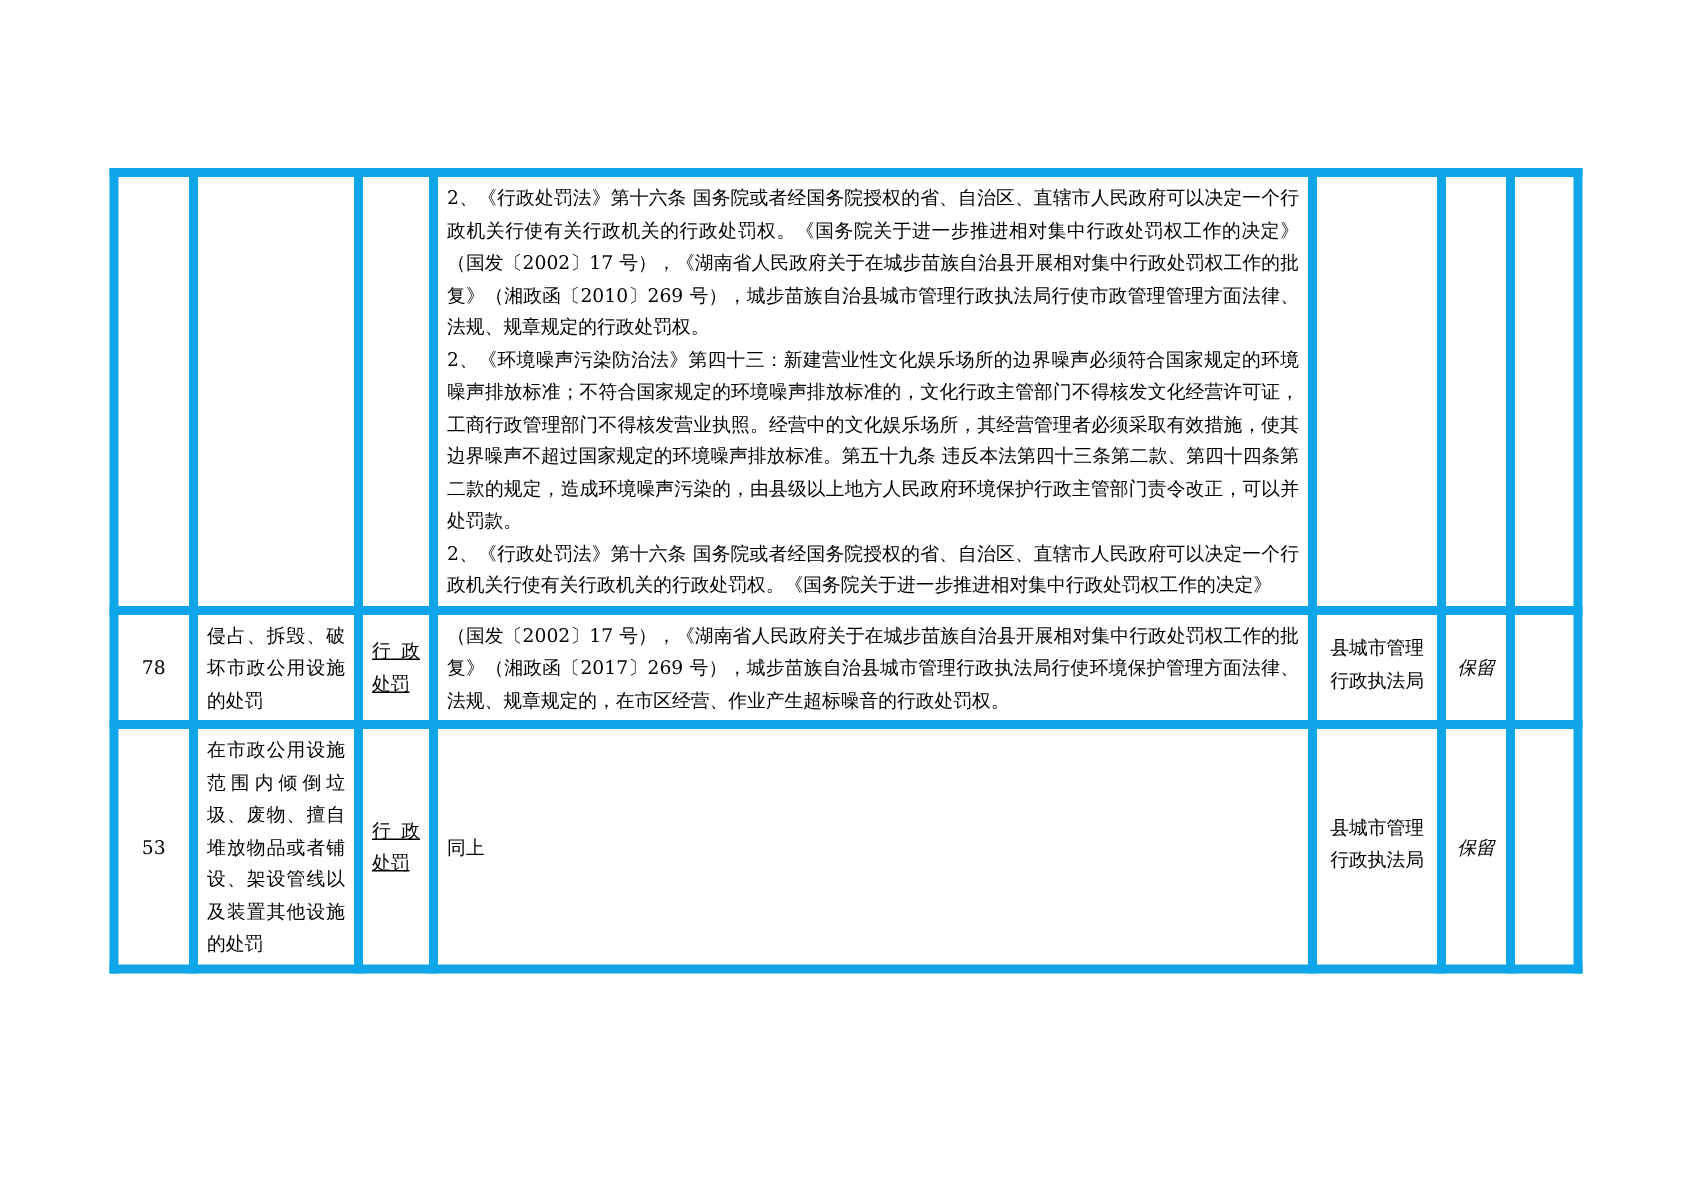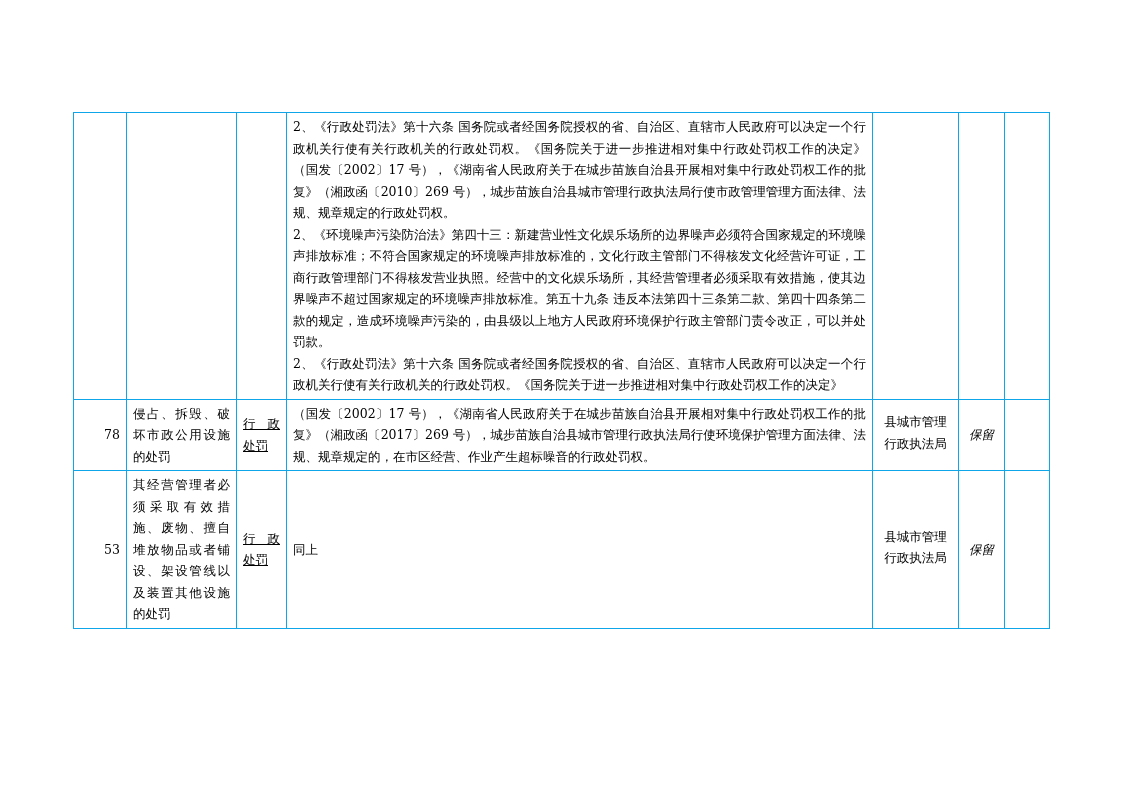--- a/index.html
+++ b/index.html
@@ -25,21 +25,21 @@
   }
   table.doc-table {
     position: absolute;
     left: 73px;
     top: 112px;
     width: 976px;
     border-collapse: collapse;
     table-layout: fixed;
   }
   table.doc-table td {
-    border: 1px solid #0ea5e9;
+    border: 6px solid #0ea5e9;
     vertical-align: middle;
     padding: 3px 6px;
     font-size: 12.5px;
     line-height: 1.72;
   }
   
   col.c-seq      { width: 53px; }
   col.c-name     { width: 110px; }
   col.c-type     { width: 50px; }
   col.c-basis    { width: 586px; }
@@ -64,21 +64,21 @@
     font-weight: bold;
     color: #c55a11;
     font-size: 13px;
     padding: 6px 2px;
     line-height: 1.5;
   }
   .header-row td.two-line {
     line-height: 1.4;
   }
   .ctr {
-    text-align: right;
+    text-align: center;
     margin-top: 28px;
   }
   .cell-name {
     text-align: justify;
     text-justify: inter-ideograph;
     font-size: 12.5px;
     line-height: 1.85;
     padding: 5px 7px;
   }
   .cell-type {
@@ -162,21 +162,21 @@
         <td class="cell-subject">
           <div>县城市管理</div>
           <div>行政执法局</div>
         </td>
         <td class="cell-opinion">保留</td>
         <td class="cell-remark"></td>
       </tr>
 
       <tr>
         <td class="ctr">53</td>
-        <td class="cell-name">其经营管理者必须采取有效措施、废物、擅自堆放物品或者铺设、架设管线以及装置其他设施的处罚</td>
+        <td class="cell-name">在市政公用设施范围内倾倒垃圾、废物、擅自堆放物品或者铺设、架设管线以及装置其他设施的处罚</td>
         <td class="cell-type">行政处罚</td>
         <td class="cell-basis-center">同上</td>
         <td class="cell-subject">
           <div>县城市管理</div>
           <div>行政执法局</div>
         </td>
         <td class="cell-opinion">保留</td>
         <td class="cell-remark"></td>
       </tr>
     </tbody>

